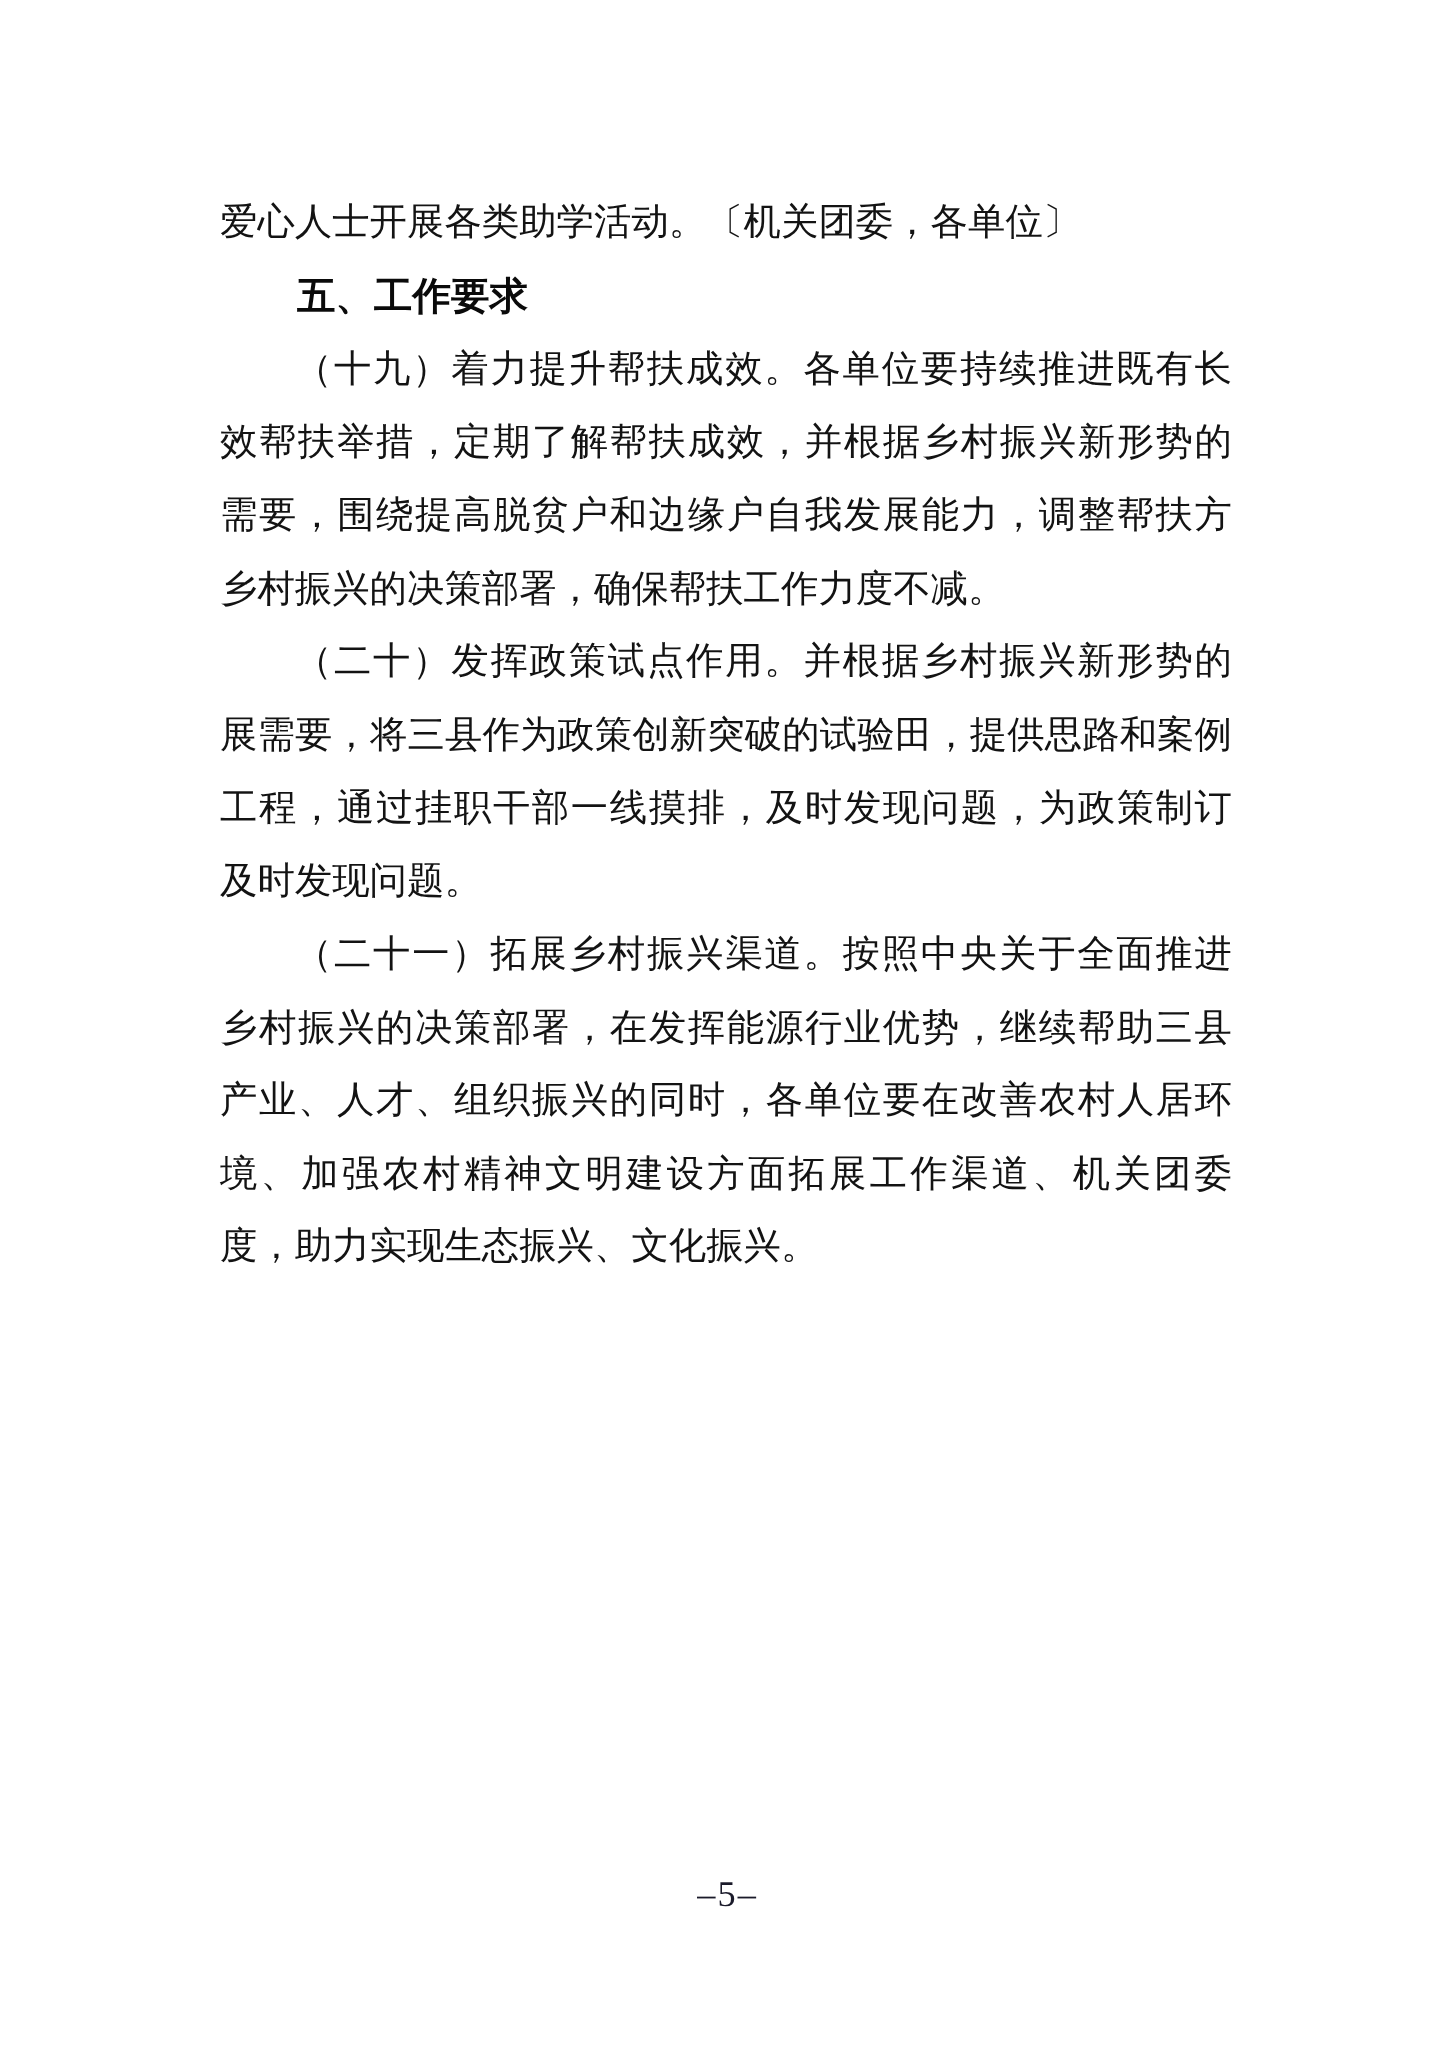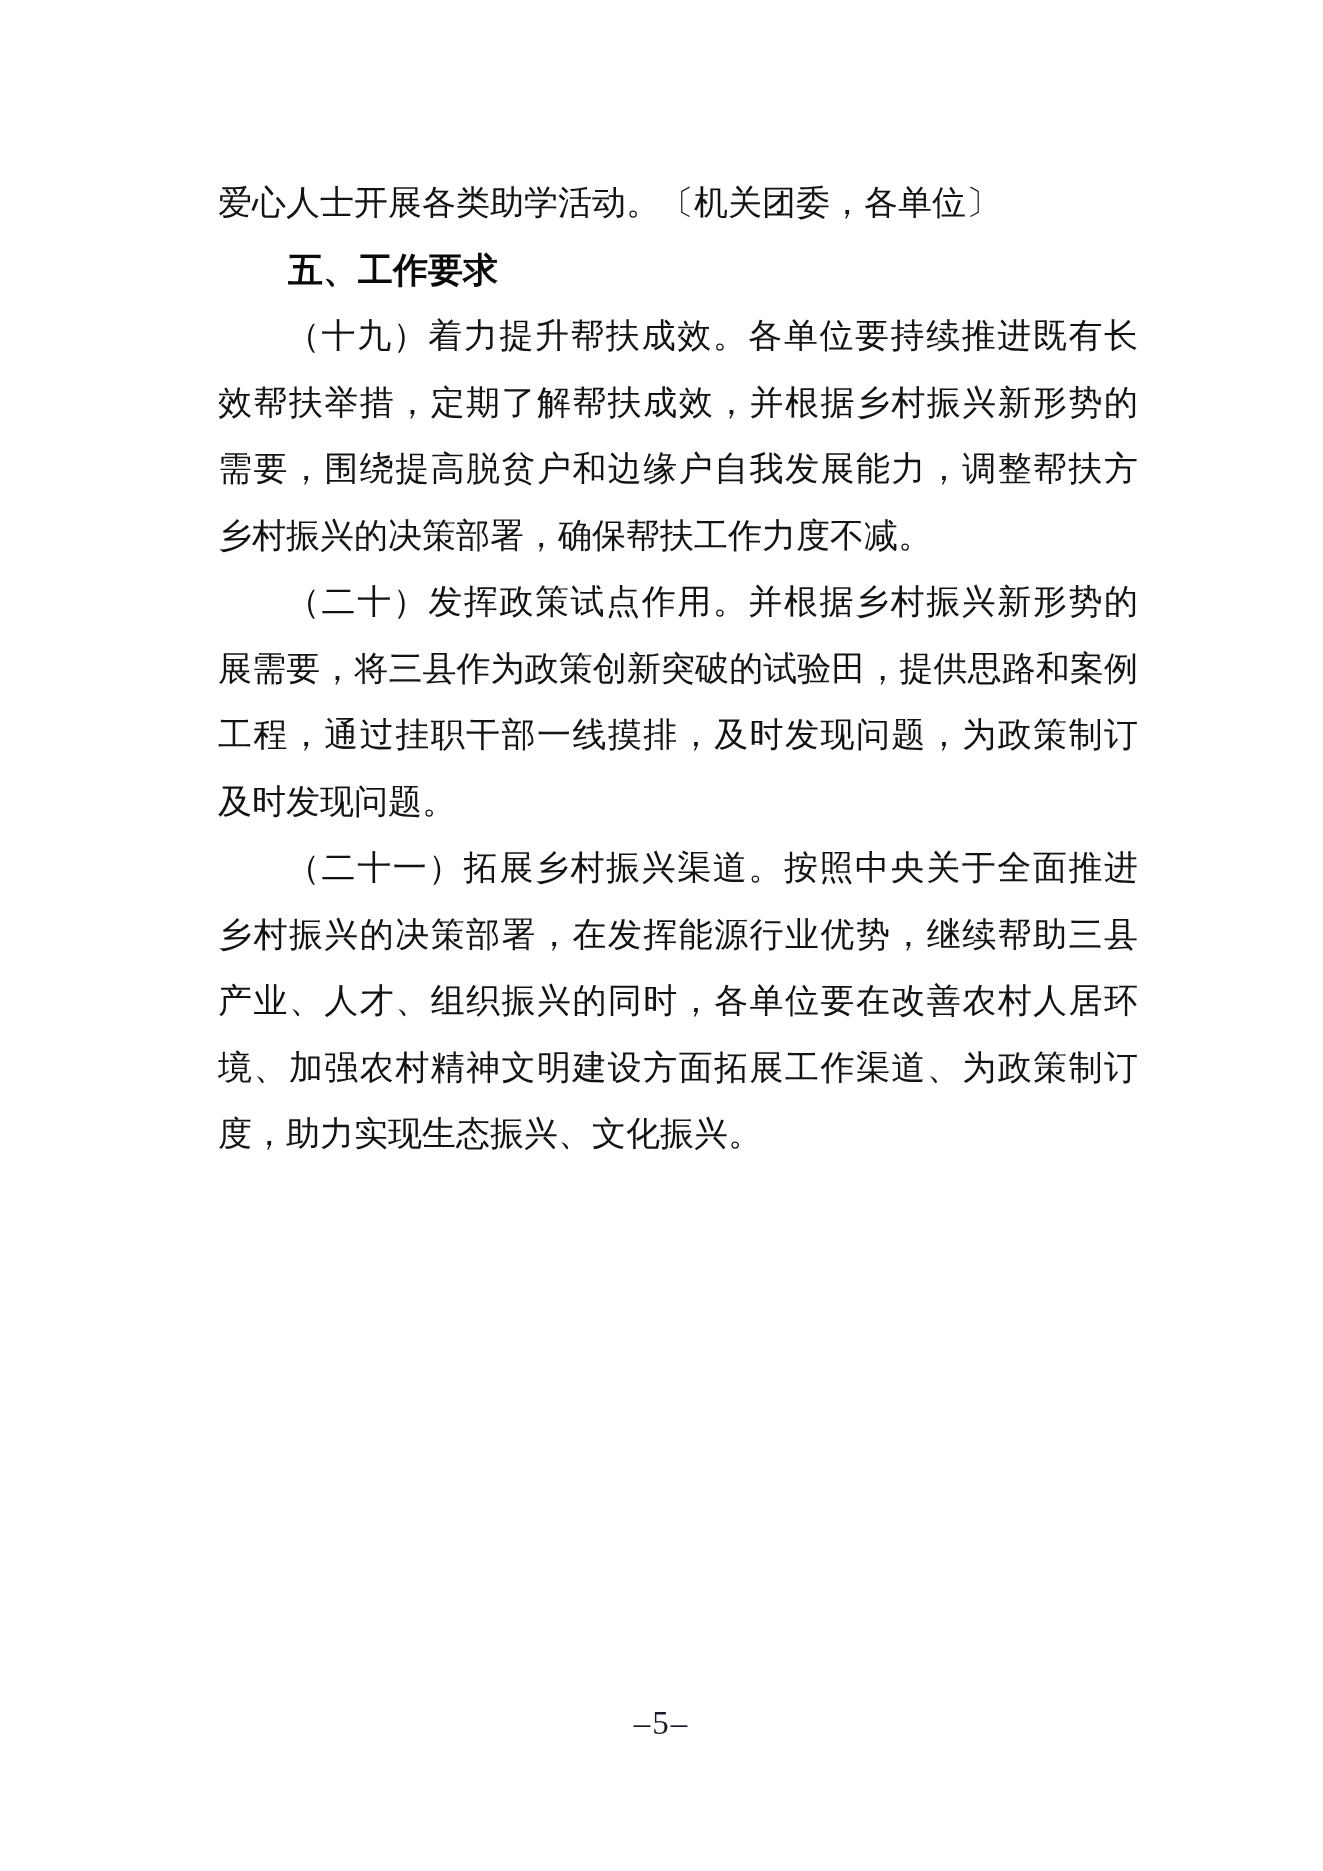--- a/index.html
+++ b/index.html
@@ -11,21 +11,21 @@
     position: relative;
     width: 1323px;
     height: 1871px;
     background: #ffffff;
     overflow: hidden;
     font-family: "Liberation Serif", serif;
     color: #131313;
   }
   .text-block {
     position: absolute;
-    left: 218px;
+    left: 200px;
     top: 170px;
     width: 920px;
   }
   .line {
     height: 66.5px;
     line-height: 66.5px;
     font-size: 34px;
     white-space: nowrap;
   }
   .line.fill {
@@ -100,21 +100,21 @@
     <div class="line fill indent">
       <span class="lead">（二十一）拓展乡村振兴渠道</span><span>。按照中央关于全面推进</span>
     </div>
     <div class="line fill">
       <span>乡村振兴的决策部署，在发挥能源行业优势，继续帮助三县</span>
     </div>
     <div class="line fill">
       <span>产业、人才、组织振兴的同时，各单位要在改善农村人居环</span>
     </div>
     <div class="line fill">
-      <span>境、加强农村精神文明建设方面拓展工作渠道、为政策制订</span>
+      <span>境、加强农村精神文明建设方面拓展工作渠道、机关团委</span>
     </div>
     <div class="line end">
       <span>度，助力实现生态振兴、文化振兴。</span>
     </div>
 
   </div>
 
   <div class="page-number">–5–</div>
 </div>
 

